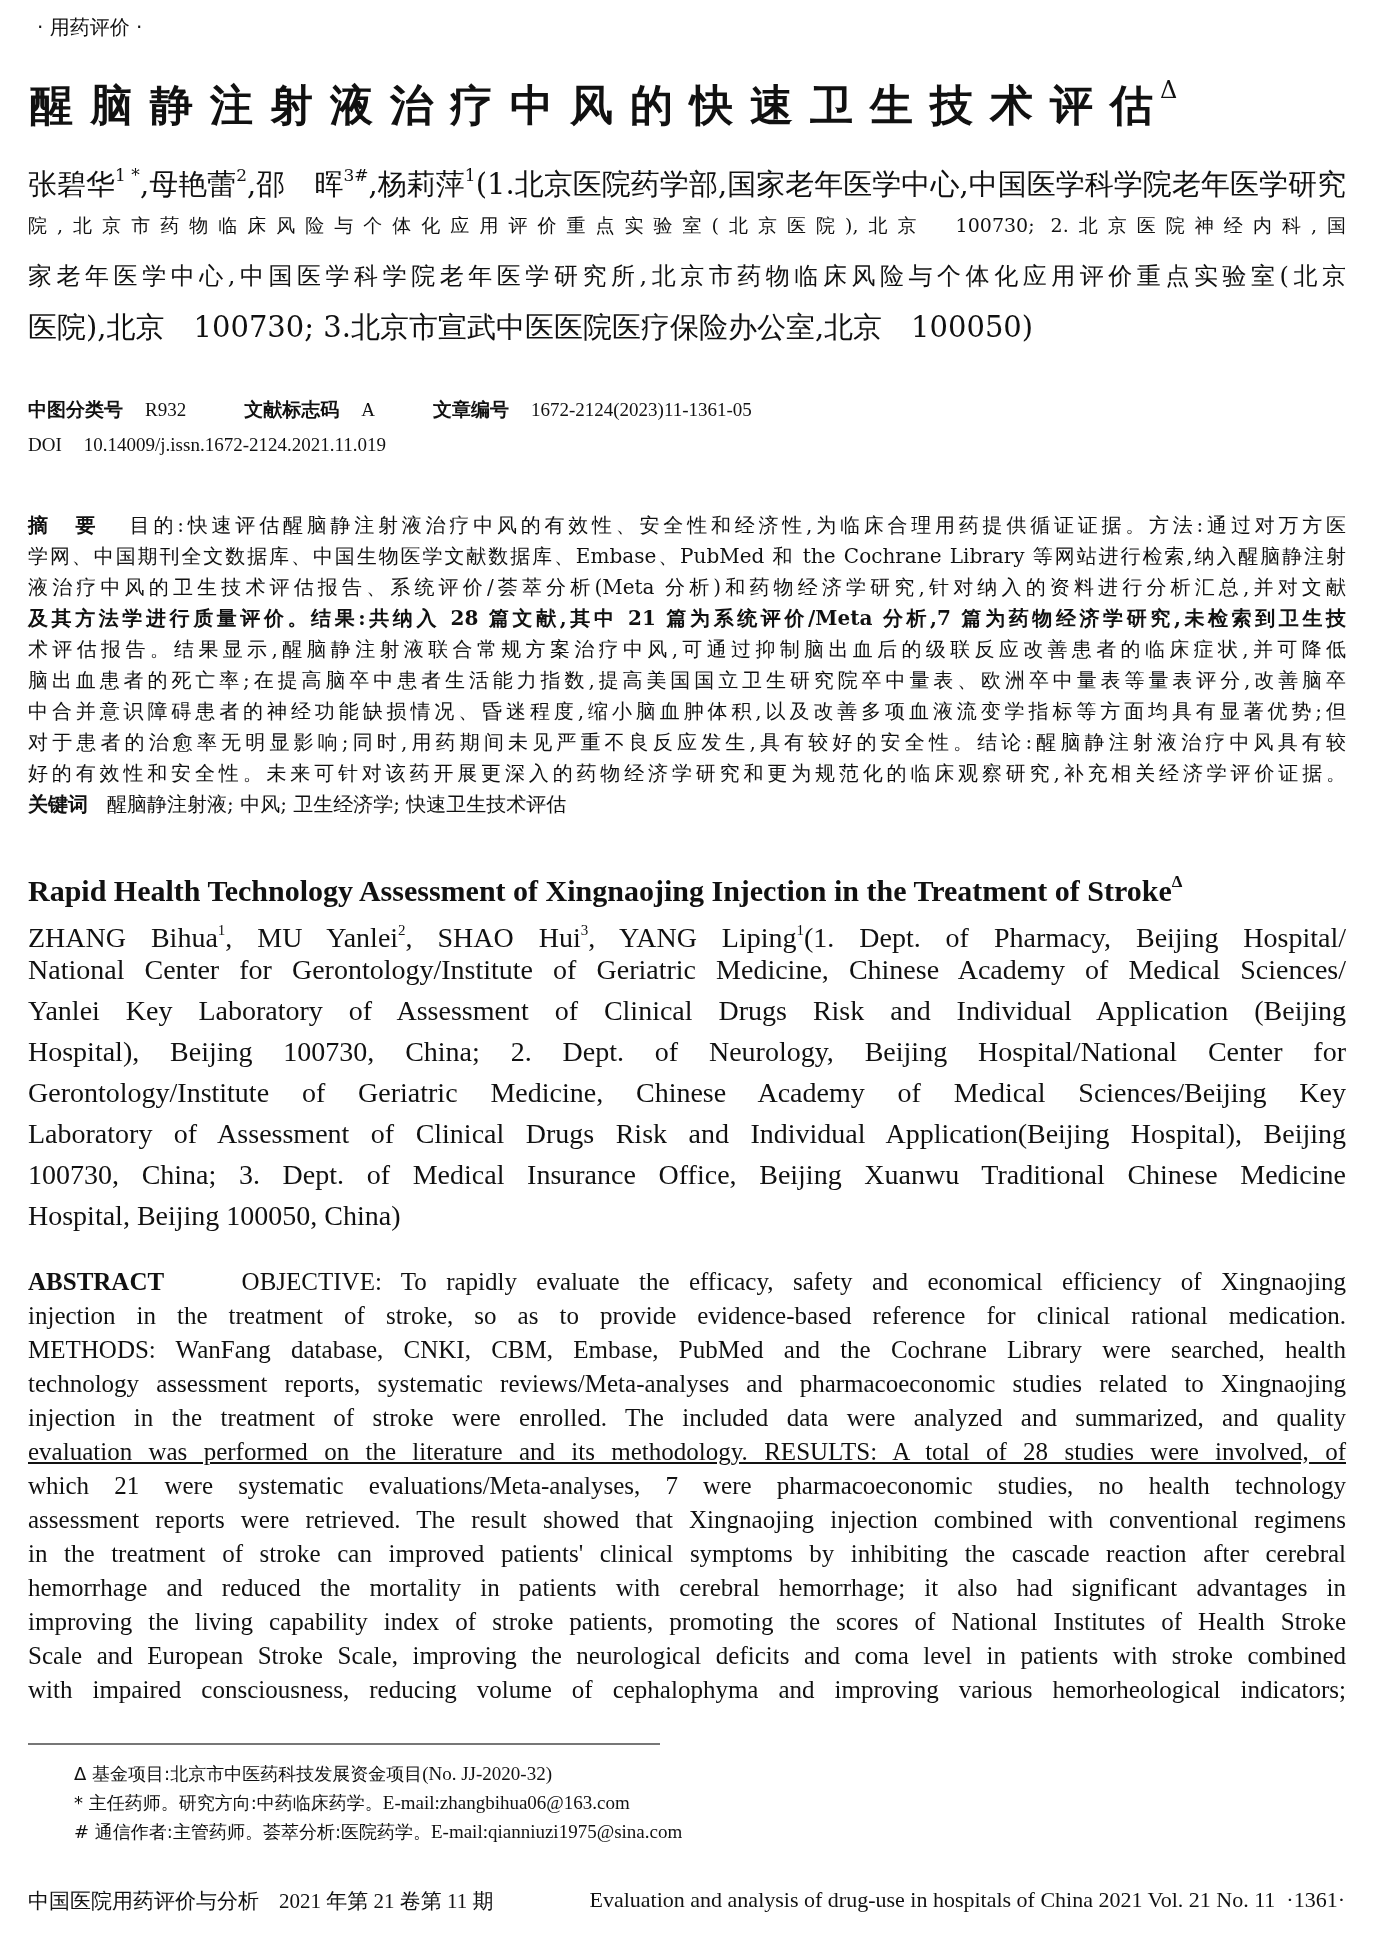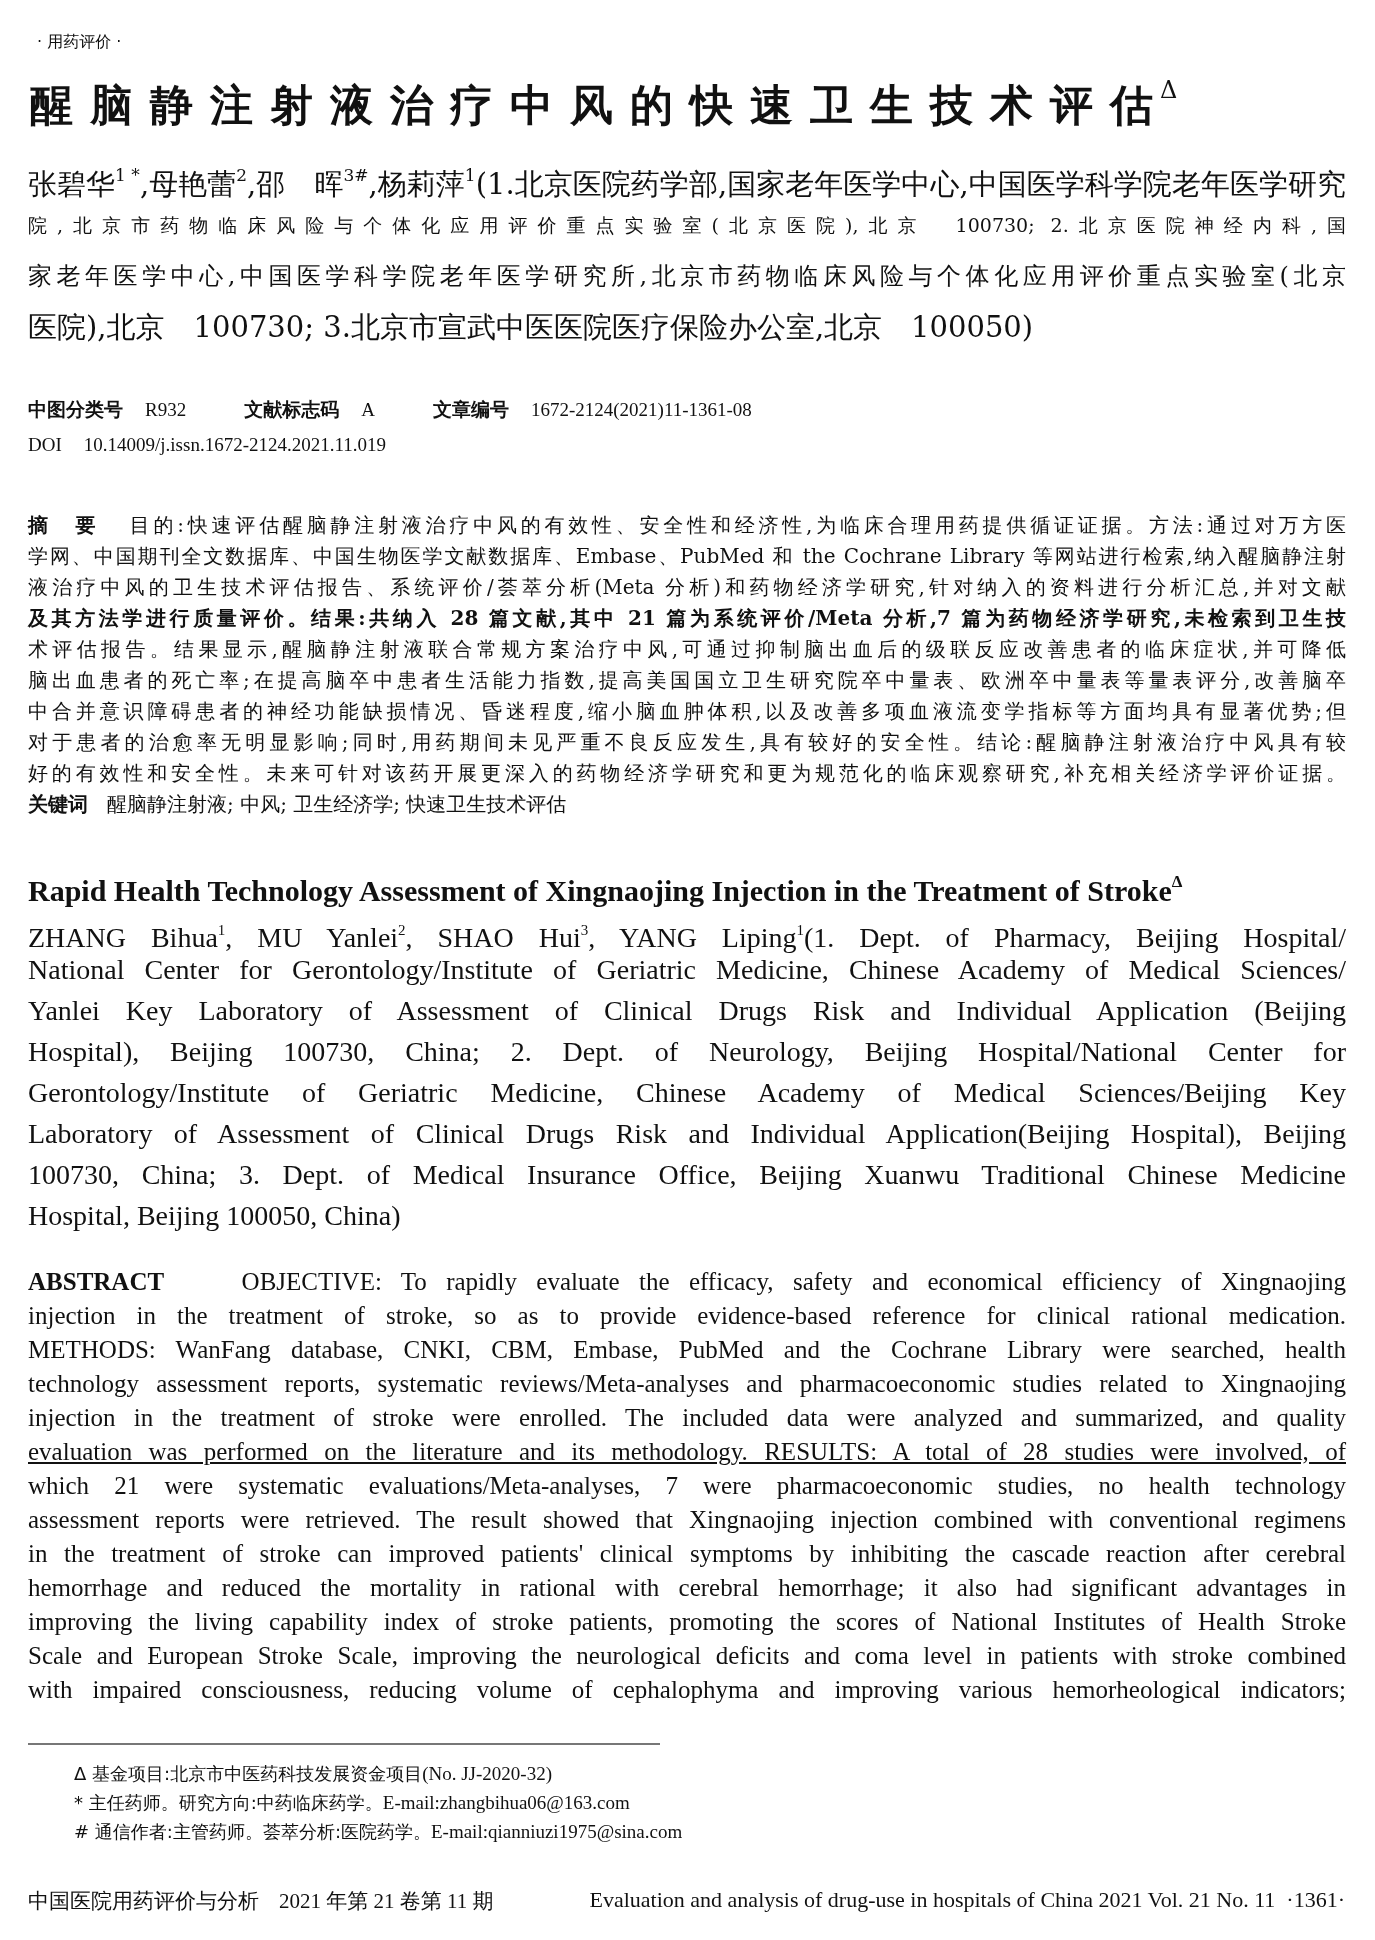--- a/index.html
+++ b/index.html
@@ -1,20 +1,20 @@
 <!DOCTYPE html>
 <html><head>
 <meta charset="utf-8">
 <style>
   html,body{margin:0;padding:0;background:#fff;}
   body{width:1375px;height:1940px;position:relative;overflow:hidden;color:#111;
        font-family:"DejaVu Serif",serif;}
   .ln{position:absolute;left:28px;width:1318px;white-space:nowrap;text-align:justify;text-align-last:justify;}
   .ln.last{text-align-last:left;}
-  .sect{position:absolute;left:37px;top:32px;font-family:"DejaVu Sans",sans-serif;font-size:16px;}
+  .sect{position:absolute;left:37px;top:14px;font-family:"DejaVu Sans",sans-serif;font-size:20px;}
   .title{position:absolute;left:30px;top:76px;font-family:"DejaVu Serif",serif;font-weight:bold;font-size:43px;letter-spacing:17px;}
   .title sup{font-size:24px;font-weight:normal;letter-spacing:0;vertical-align:22px;margin-left:-10px;}
   .cn-auth{font-family:"DejaVu Serif",serif;font-size:29px;height:40px;line-height:40px;font-weight:300;}
   .cn-auth sup{font-size:17px;vertical-align:13px;}
   .meta{position:absolute;left:28px;font-size:19px;font-family:"Liberation Serif",serif;}
   .meta b{font-family:"DejaVu Sans",sans-serif;font-weight:bold;font-size:19px;}
   .gap1{display:inline-block;width:22px;}
   .gap2{display:inline-block;width:58px;}
   .cn-abs{font-family:"DejaVu Serif",serif;font-size:20px;height:30px;line-height:30px;}
   .cn-abs b{font-family:"DejaVu Sans",sans-serif;font-weight:bold;}
@@ -37,21 +37,21 @@
 <div class="sect">· 用药评价 ·</div>
 
 <div class="title"><span>醒脑静注射液治疗中风的快速卫生技术评估</span><sup>Δ</sup></div>
 
 <div class="ln cn-auth" style="top: 155px; width: 1318px;"><span>张碧华</span><sup>1 *</sup><span>,母艳蕾</span><sup>2</sup><span>,邵　晖</span><sup>3#</sup><span>,杨莉萍</span><sup>1</sup><span>(1.北京医院药学部,国家老年医学中心,中国医学科学院老年医学研究</span></div>
 <div class="ln cn-auth" style="top: 205px; width: 1318px; font-size: 19px;">院,北京市药物临床风险与个体化应用评价重点实验室(北京医院),北京　100730; 2.北京医院神经内科,国</div>
 <div class="ln cn-auth" style="top: 256px; width: 1318px; font-size: 24px;">家老年医学中心,中国医学科学院老年医学研究所,北京市药物临床风险与个体化应用评价重点实验室(北京</div>
 <div class="ln cn-auth last" style="top: 307px; width: 1318px;">医院),北京　100730; 3.北京市宣武中医医院医疗保险办公室,北京　100050)</div>
 
 <div class="meta" style="top:397px">
-  <b>中图分类号</b><span class="gap1"></span><span>R932</span><span class="gap2"></span><b>文献标志码</b><span class="gap1"></span><span>A</span><span class="gap2"></span><b>文章编号</b><span class="gap1"></span><span>1672-2124(2021)11-1361-08</span>
+  <b>中图分类号</b><span class="gap1"></span><span>R932</span><span class="gap2"></span><b>文献标志码</b><span class="gap1"></span><span>A</span><span class="gap2"></span><b>文章编号</b><span class="gap1"></span><span>1672-2124(2023)11-1361-05</span>
 </div>
 <div class="meta" style="top:434px">
   <span>DOI</span><span class="gap1"></span><span>10.14009/j.issn.1672-2124.2021.11.019</span>
 </div>
 
 <div class="ln cn-abs" style="top: 510px; width: 1318px;"><b>摘　要</b>&nbsp;&nbsp;&nbsp;<span>目的:快速评估醒脑静注射液治疗中风的有效性、安全性和经济性,为临床合理用药提供循证证据。方法:通过对万方医</span></div>
 <div class="ln cn-abs" style="top: 541px; width: 1318px;">学网、中国期刊全文数据库、中国生物医学文献数据库、Embase、PubMed 和 the Cochrane Library 等网站进行检索,纳入醒脑静注射</div>
 <div class="ln cn-abs" style="top: 572px; width: 1318px;">液治疗中风的卫生技术评估报告、系统评价/荟萃分析(Meta 分析)和药物经济学研究,针对纳入的资料进行分析汇总,并对文献</div>
 <div class="ln cn-abs" style="top: 603px; width: 1318px; font-weight: bold;">及其方法学进行质量评价。结果:共纳入 28 篇文献,其中 21 篇为系统评价/Meta 分析,7 篇为药物经济学研究,未检索到卫生技</div>
 <div class="ln cn-abs" style="top: 634px; width: 1318px;">术评估报告。结果显示,醒脑静注射液联合常规方案治疗中风,可通过抑制脑出血后的级联反应改善患者的临床症状,并可降低</div>
@@ -74,21 +74,21 @@
 
 <div class="ln en-abs" style="top: 1265px; width: 1318px;"><b>ABSTRACT</b>&nbsp;&nbsp;&nbsp;&nbsp;<span>OBJECTIVE: To rapidly evaluate the efficacy, safety and economical efficiency of Xingnaojing</span></div>
 <div class="ln en-abs" style="top: 1299px; width: 1318px;">injection in the treatment of stroke, so as to provide evidence-based reference for clinical rational medication.</div>
 <div class="ln en-abs" style="top: 1333px; width: 1318px;">METHODS: WanFang database, CNKI, CBM, Embase, PubMed and the Cochrane Library were searched, health</div>
 <div class="ln en-abs" style="top: 1367px; width: 1318px;">technology assessment reports, systematic reviews/Meta-analyses and pharmacoeconomic studies related to Xingnaojing</div>
 <div class="ln en-abs" style="top: 1401px; width: 1318px;">injection in the treatment of stroke were enrolled. The included data were analyzed and summarized, and quality</div>
 <div class="ln en-abs" style="top: 1435px; width: 1318px; text-decoration: underline;">evaluation was performed on the literature and its methodology. RESULTS: A total of 28 studies were involved, of</div>
 <div class="ln en-abs" style="top: 1469px; width: 1318px;">which 21 were systematic evaluations/Meta-analyses, 7 were pharmacoeconomic studies, no health technology</div>
 <div class="ln en-abs" style="top: 1503px; width: 1318px;">assessment reports were retrieved. The result showed that Xingnaojing injection combined with conventional regimens</div>
 <div class="ln en-abs" style="top: 1537px; width: 1318px;">in the treatment of stroke can improved patients' clinical symptoms by inhibiting the cascade reaction after cerebral</div>
-<div class="ln en-abs" style="top: 1571px; width: 1318px;">hemorrhage and reduced the mortality in rational with cerebral hemorrhage; it also had significant advantages in</div>
+<div class="ln en-abs" style="top: 1571px; width: 1318px;">hemorrhage and reduced the mortality in patients with cerebral hemorrhage; it also had significant advantages in</div>
 <div class="ln en-abs" style="top: 1605px; width: 1318px;">improving the living capability index of stroke patients, promoting the scores of National Institutes of Health Stroke</div>
 <div class="ln en-abs" style="top: 1639px; width: 1318px;">Scale and European Stroke Scale, improving the neurological deficits and coma level in patients with stroke combined</div>
 <div class="ln en-abs" style="top: 1673px; width: 1318px;">with impaired consciousness, reducing volume of cephalophyma and improving various hemorheological indicators;</div>
 
 <div class="rule"></div>
 
 <div class="fn" style="top:1762px"><span>Δ</span> <span>基金项目:北京市中医药科技发展资金项目</span><span class="mail">(No. JJ-2020-32)</span></div>
 <div class="fn" style="top:1791px"><span>*</span> <span>主任药师。研究方向:中药临床药学。</span><span class="mail">E-mail:zhangbihua06@163.com</span></div>
 <div class="fn" style="top:1820px"><span>#</span> <span>通信作者:主管药师。荟萃分析:医院药学。</span><span class="mail">E-mail:qianniuzi1975@sina.com</span></div>
 

